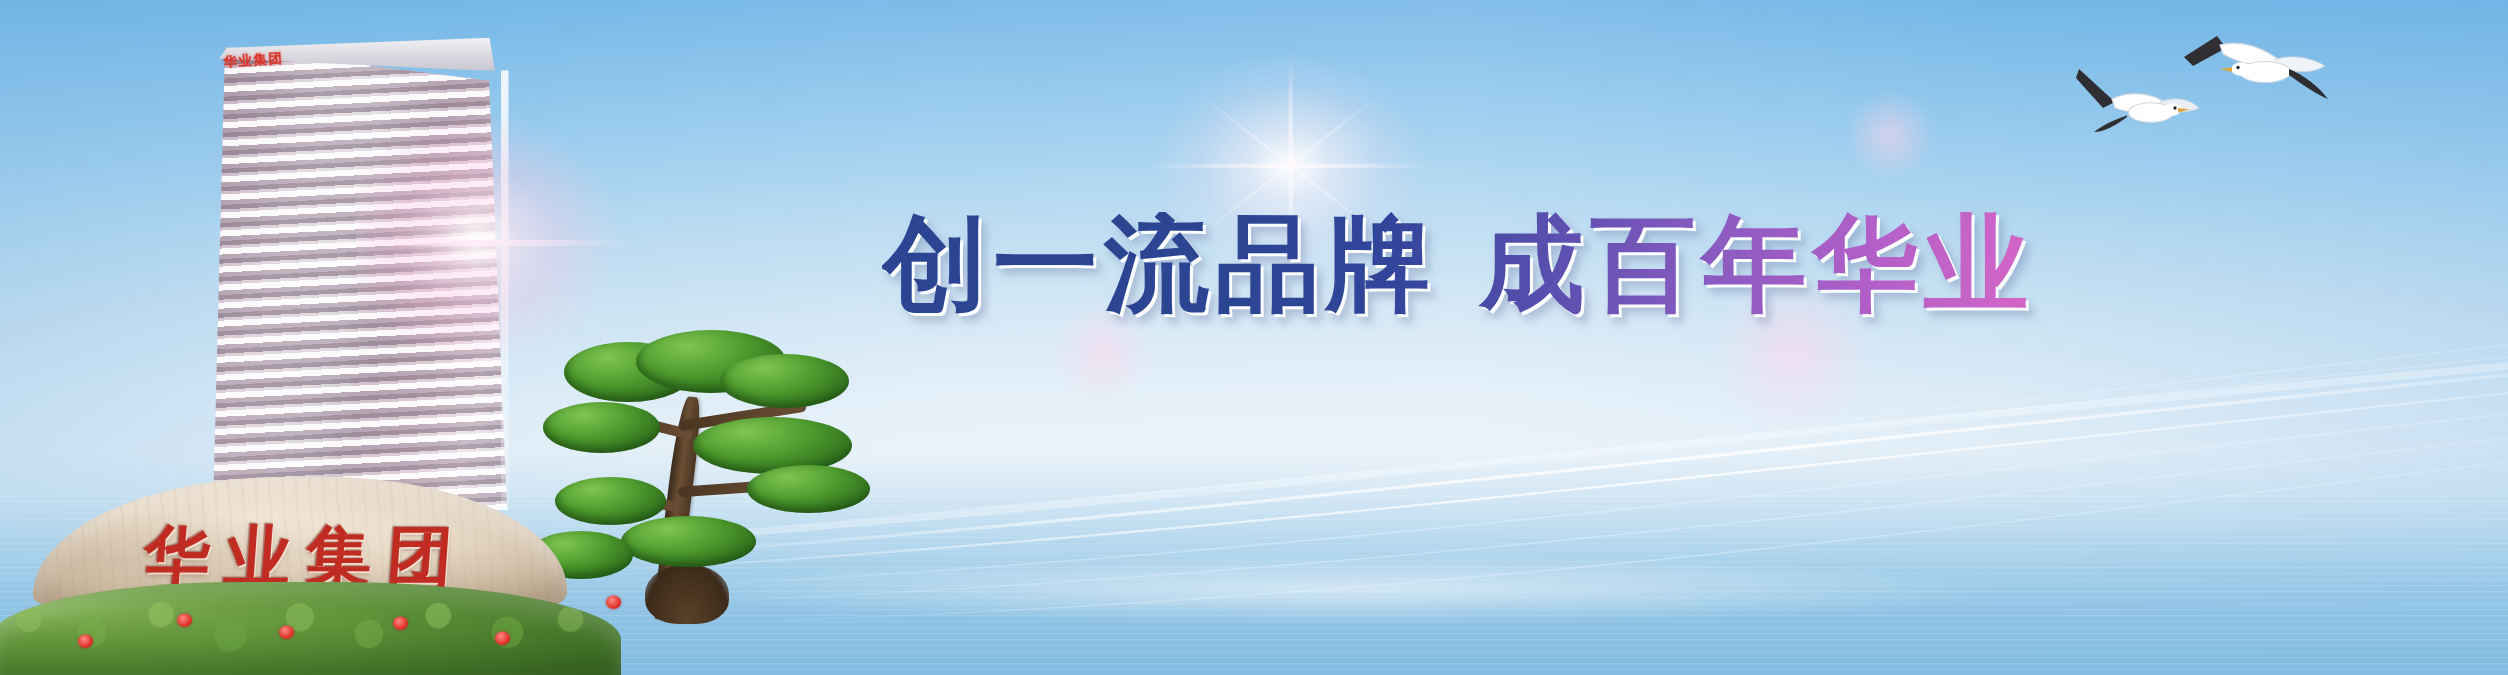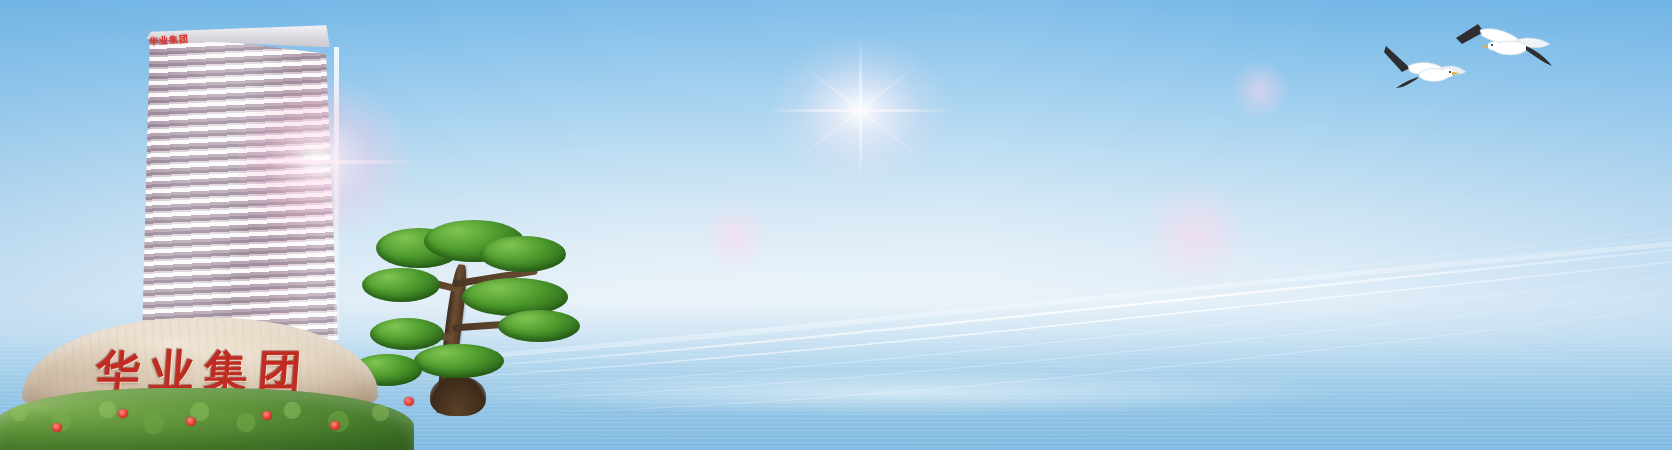--- a/index.html
+++ b/index.html
@@ -360,14 +360,17 @@
     <path d="M4,26 L26,12 L32,20 L10,32 Z" fill="#2f2f33"></path>
     <path d="M28,18 C42,14 58,20 70,30 C56,34 40,30 30,24 Z" fill="#ffffff" stroke="#cfd8e0" stroke-width=".8"></path>
     <path d="M64,28 C76,24 88,26 98,32 C88,38 74,36 66,32 Z" fill="#f0f4f8" stroke="#cfd8e0" stroke-width=".6"></path>
     <ellipse cx="58" cy="36" rx="17" ry="7" fill="#ffffff" stroke="#cfd8e0" stroke-width=".7"></ellipse>
     <path d="M74,34 C84,38 94,46 100,54 C90,50 80,42 74,38 Z" fill="#2f2f33"></path>
     <ellipse cx="42" cy="34" rx="6.5" ry="4.5" fill="#ffffff"></ellipse>
     <path d="M36,33 L28,34 L36,36 Z" fill="#e0a83c"></path>
     <circle cx="40" cy="33" r="1.1" fill="#23262b"></circle>
   </svg>
 
+  <div class="slogan">
+    <span class="slogan-text">创一流品牌  成百年华业</span>
+  </div>
 
 </div>
 
 </body></html>

